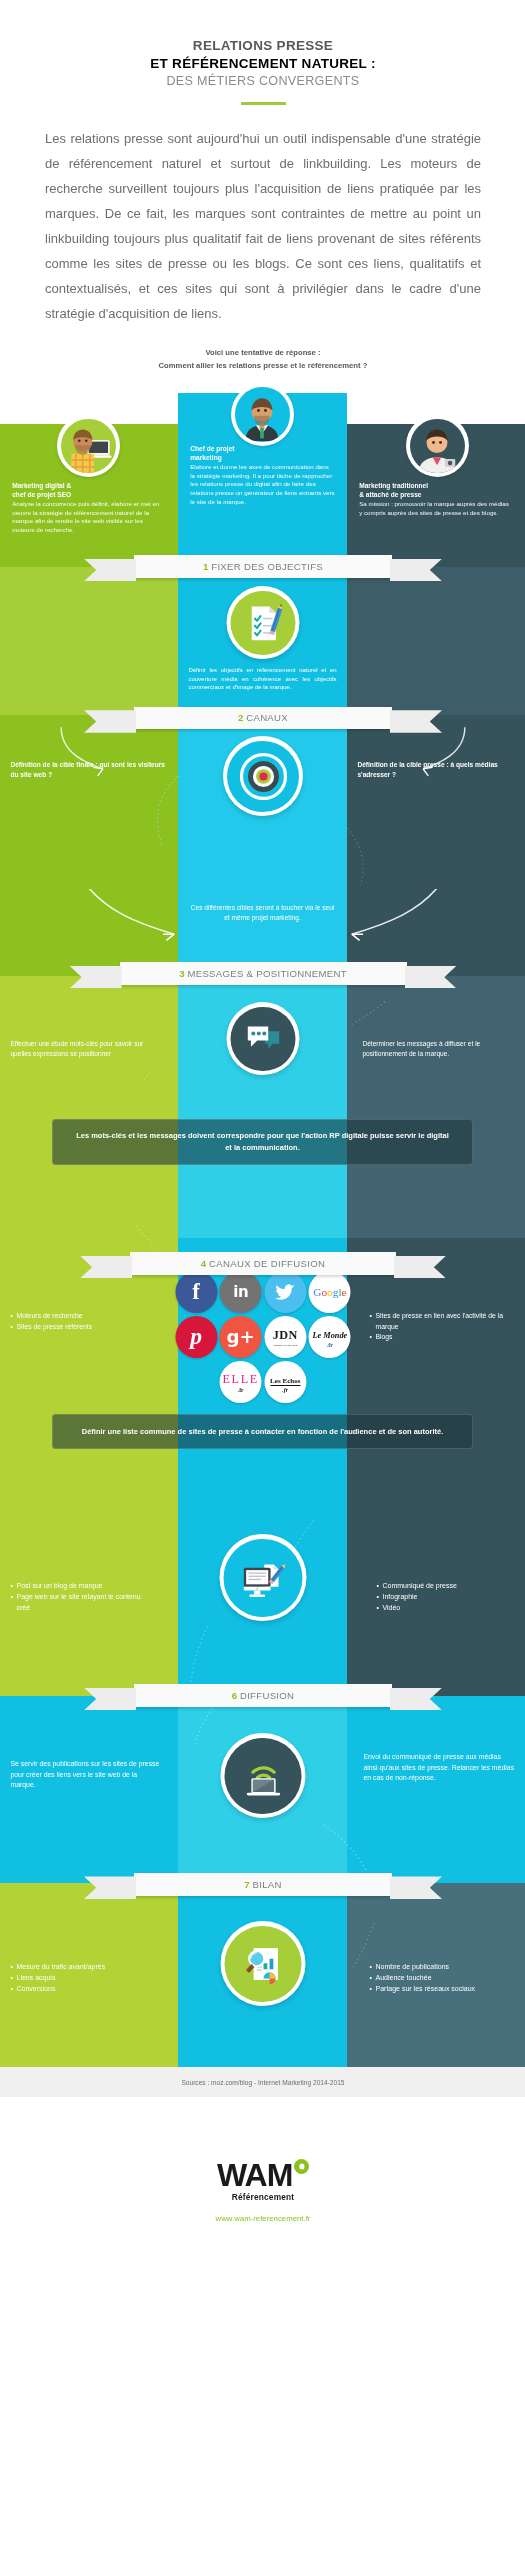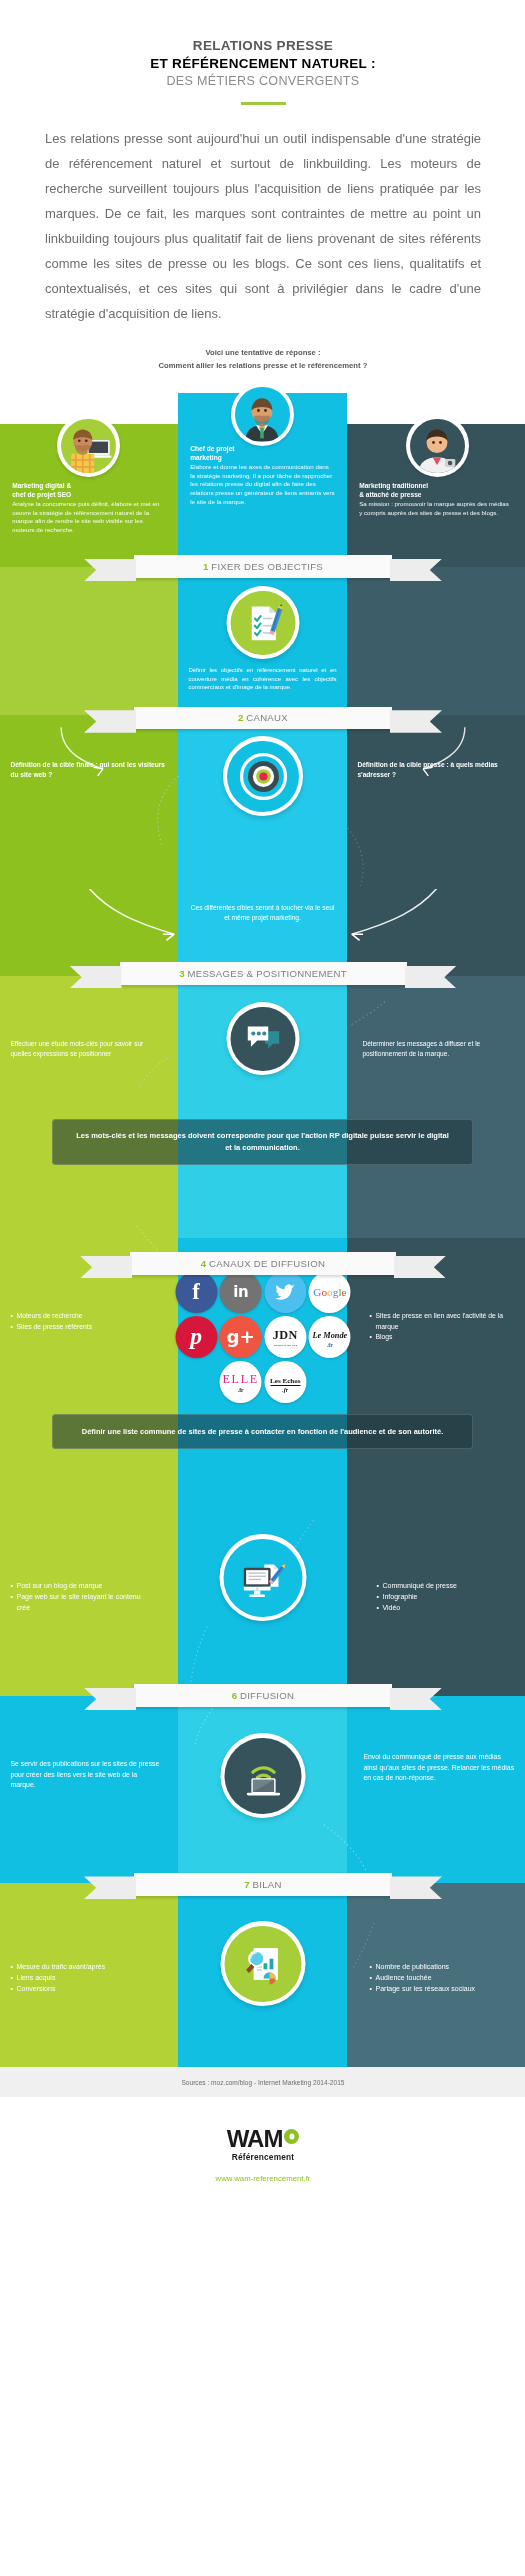--- a/index.html
+++ b/index.html
@@ -171,22 +171,22 @@
   .echos .e { font-size: 7.1px; font-weight: bold; border-bottom:0.9px solid #111; }
   .echos .fr{ font-size: 6.1px; font-style: italic; display:block; }
 
   
   .sources {
     width: 526px; background: #f0f0f0; text-align: center;
     padding: 11.3px 0; font-size: 6.6px; color: #6d6e71;
   }
   .brand { text-align: center; padding: 30px 0 0; background:#fff; }
   .wam {
-    font-size: 24px; font-weight: bold; color: #1a1a1a;
-    letter-spacing: -0.9px; line-height: 1; display:inline-flex; align-items:center;
+    font-size: 32px; font-weight: bold; color: #1a1a1a;
+    letter-spacing: -0.9px; line-height: 1; display:inline-flex; align-items:flex-start;margin-top:32px;
   }
   .wam-eye {
     display:inline-block; width: 15px; height: 15px; border-radius: 50%;
     background:#8cc11f; margin-left: 1.7px; position: relative; margin-bottom: 5.2px;
   }
   .wam-eye::after{
     content:""; position:absolute; left:50%; top:50%; transform:translate(-50%,-50%);
     width:5.2px;height:5.2px;border-radius:50%;background:#fff;
   }
   .wam-sub { font-size: 8.3px; font-weight: bold; color:#1a1a1a; letter-spacing:0.2px; margin-top: 0.9px;}

